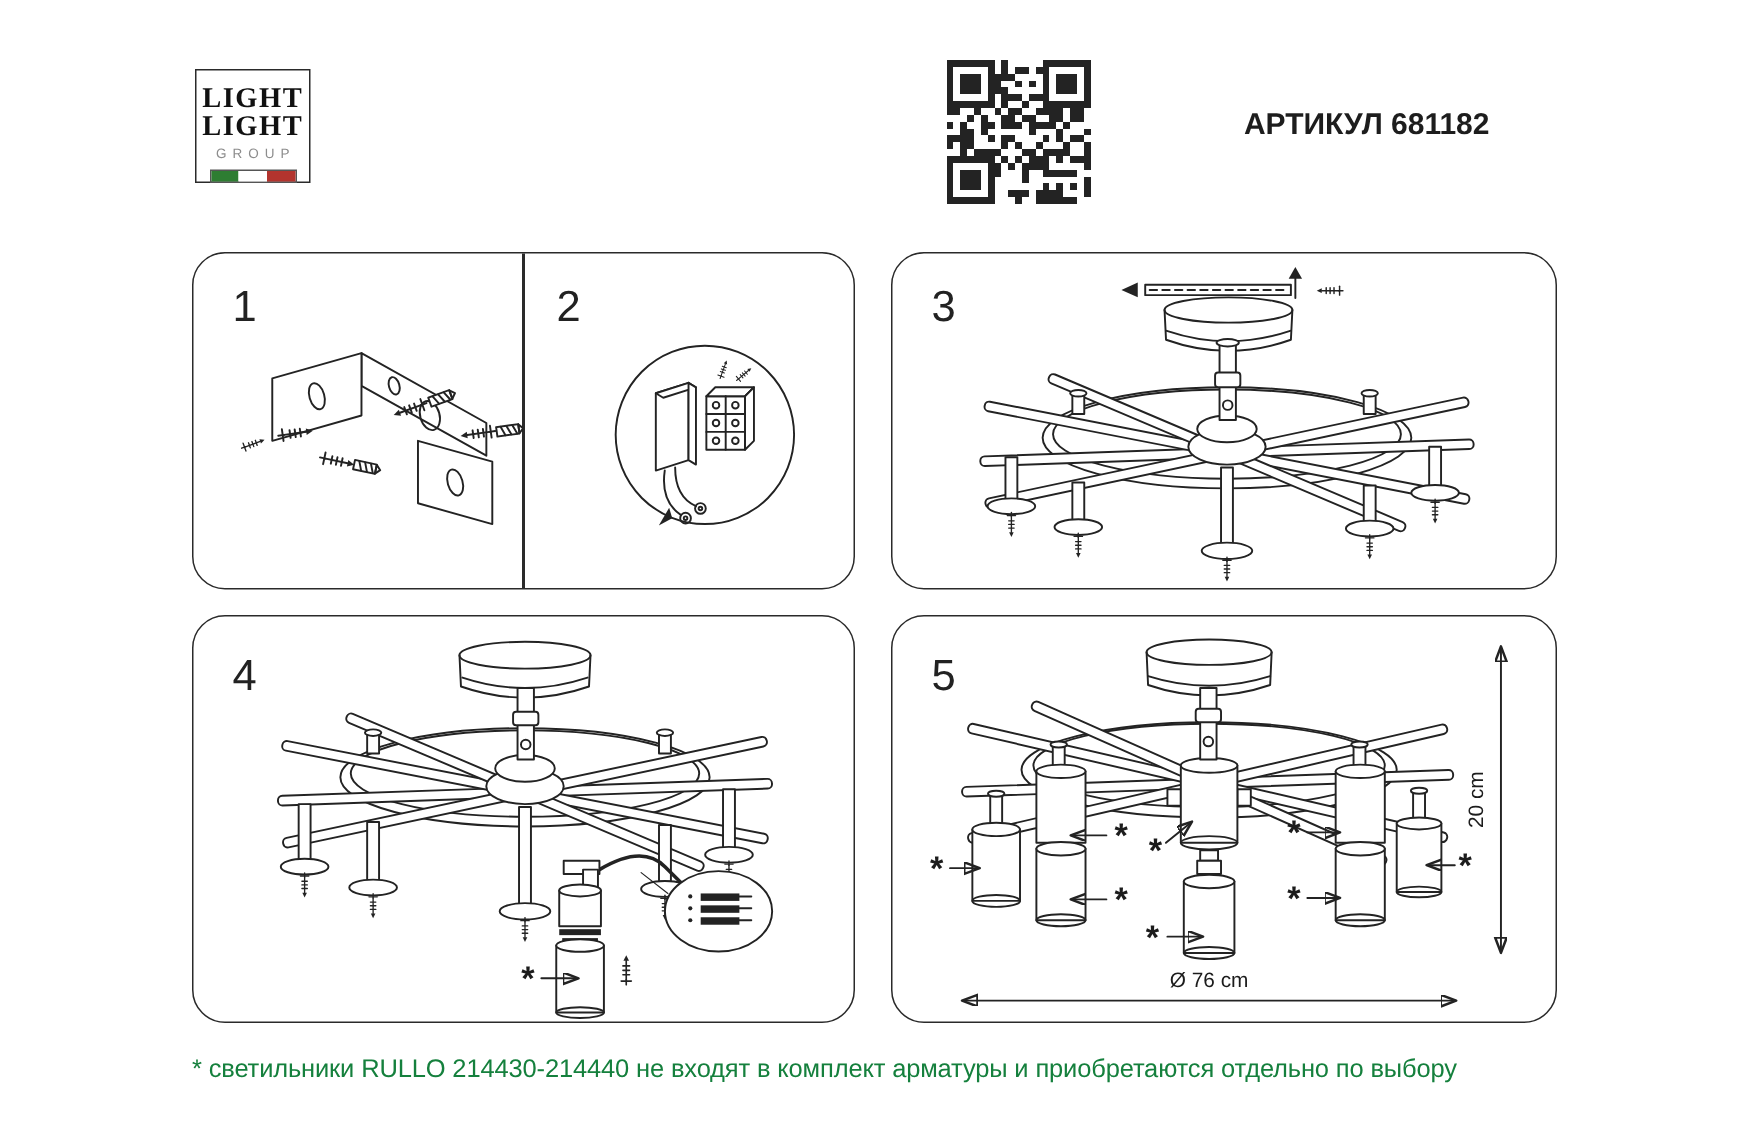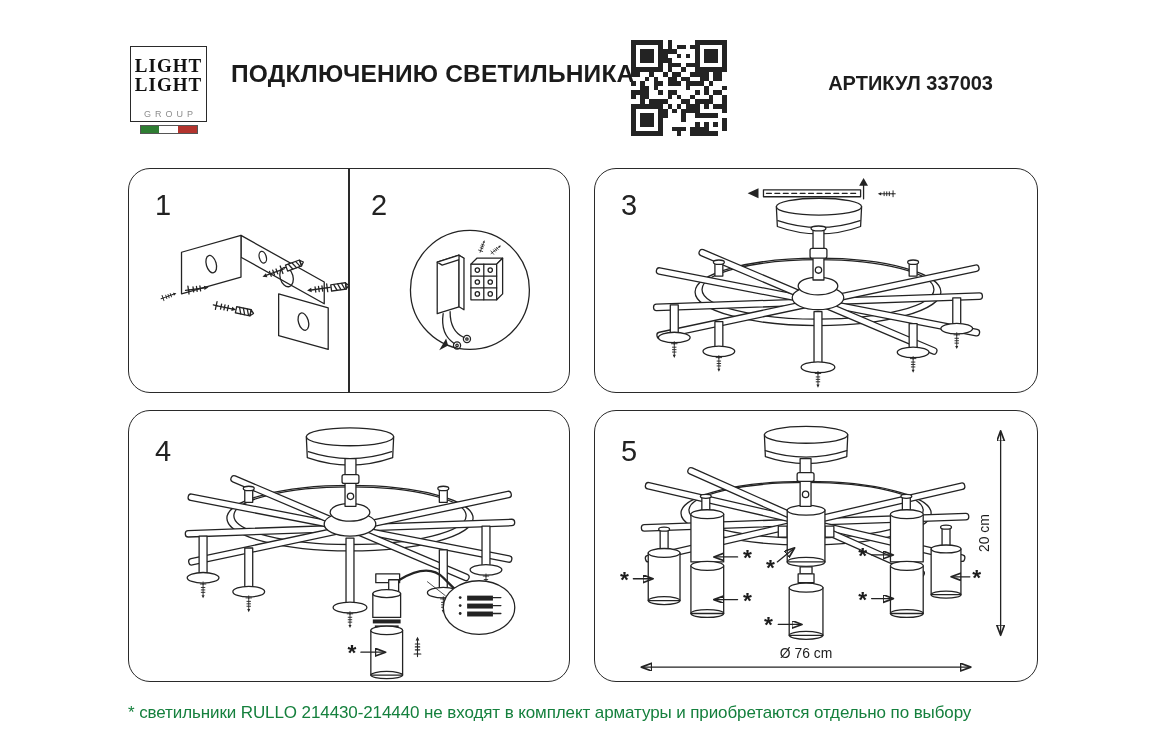--- a/index.html
+++ b/index.html
@@ -5,21 +5,21 @@
   html,body{margin:0;padding:0;}
   body{width:1169px;height:750px;background:#ffffff;position:relative;
        font-family:"Liberation Sans",sans-serif;color:#1d1d1d;overflow:hidden;}
   .abs{position:absolute;}
 
   
   .logo-box{left:130px;top:46px;width:77px;height:76px;border:1.6px solid #2a2a2a;
             text-align:center;box-sizing:border-box;padding-top:9px;background:#fff;}
   .logo-word{font-family:"Liberation Serif",serif;font-weight:700;font-size:19px;
              line-height:19px;letter-spacing:1px;color:#111;}
-  .logo-group{font-size:9px;letter-spacing:4px;color:#8d8d8d;margin-top:15px;padding-left:4px;}
+  .logo-group{font-size:9px;letter-spacing:4px;color:#8d8d8d;margin-top:3px;padding-left:4px;}
   .flag{width:56px;height:7px;margin:6px auto 0;border:1px solid #555;display:flex;box-sizing:content-box;}
   .flag span{flex:1;}
   .doc-title{left:231px;top:57px;font-size:24.5px;font-weight:700;line-height:33px;
              letter-spacing:0.2px;color:#1b1b1b;}
   .series-block{left:770px;top:63px;width:223px;text-align:right;}
   .series-line{font-size:17px;font-weight:700;}
   .article-line{font-size:20px;font-weight:700;margin-top:9px;}
   .qr{left:630px;top:40px;width:98px;height:96px;}
 
   
@@ -51,21 +51,20 @@
   <div class="logo-word">LIGHT</div>
   <div class="logo-group">GROUP</div>
   <div class="flag">
     <span id="flagG" style="background: rgb(46, 125, 50);"></span>
       <span id="flagW" style="background: rgb(255, 255, 255);"></span>
       <span id="flagR" style="background: rgb(179, 52, 46);"></span>
   </div>
 </div>
 
 <div class="abs doc-title">
-  <div>ПОДКЛЮЧЕНИЮ СВЕТИЛЬНИКА</div>
 </div>
 
 <div class="abs qr">
   <svg id="qrsvg" viewBox="0 0 21 21" width="98" height="96" shape-rendering="crispEdges">
       <rect x="0" y="0" width="1" height="1" fill="#232323"></rect>
       <rect x="1" y="0" width="1" height="1" fill="#232323"></rect>
       <rect x="2" y="0" width="1" height="1" fill="#232323"></rect>
       <rect x="3" y="0" width="1" height="1" fill="#232323"></rect>
       <rect x="4" y="0" width="1" height="1" fill="#232323"></rect>
       <rect x="5" y="0" width="1" height="1" fill="#232323"></rect>
@@ -294,21 +293,21 @@
       <rect x="13" y="20" width="1" height="1" fill="#232323"></rect>
       <rect x="14" y="20" width="1" height="1" fill="#232323"></rect>
       <rect x="15" y="20" width="1" height="1" fill="#232323"></rect>
       <rect x="16" y="20" width="1" height="1" fill="#232323"></rect>
       <rect x="17" y="20" width="1" height="1" fill="#232323"></rect>
       <rect x="18" y="20" width="1" height="1" fill="#232323"></rect>
     </svg>
 </div>
 
 <div class="abs series-block">
-  <div class="article-line">АРТИКУЛ 337003</div>
+  <div class="article-line">АРТИКУЛ 681182</div>
 </div>
 
 <div class="abs panel p12">
   <div class="divider"></div>
   <div class="step-num" style="left:26px;top:20px">1</div>
   <div class="step-num" style="left:242px;top:20px">2</div>
 
   <svg class="diagram" style="width:220px" viewBox="0 0 220 225">
     <defs>
       <marker id="mArr" markerWidth="9" markerHeight="8" refX="6.5" refY="3" orient="auto-start-reverse">

